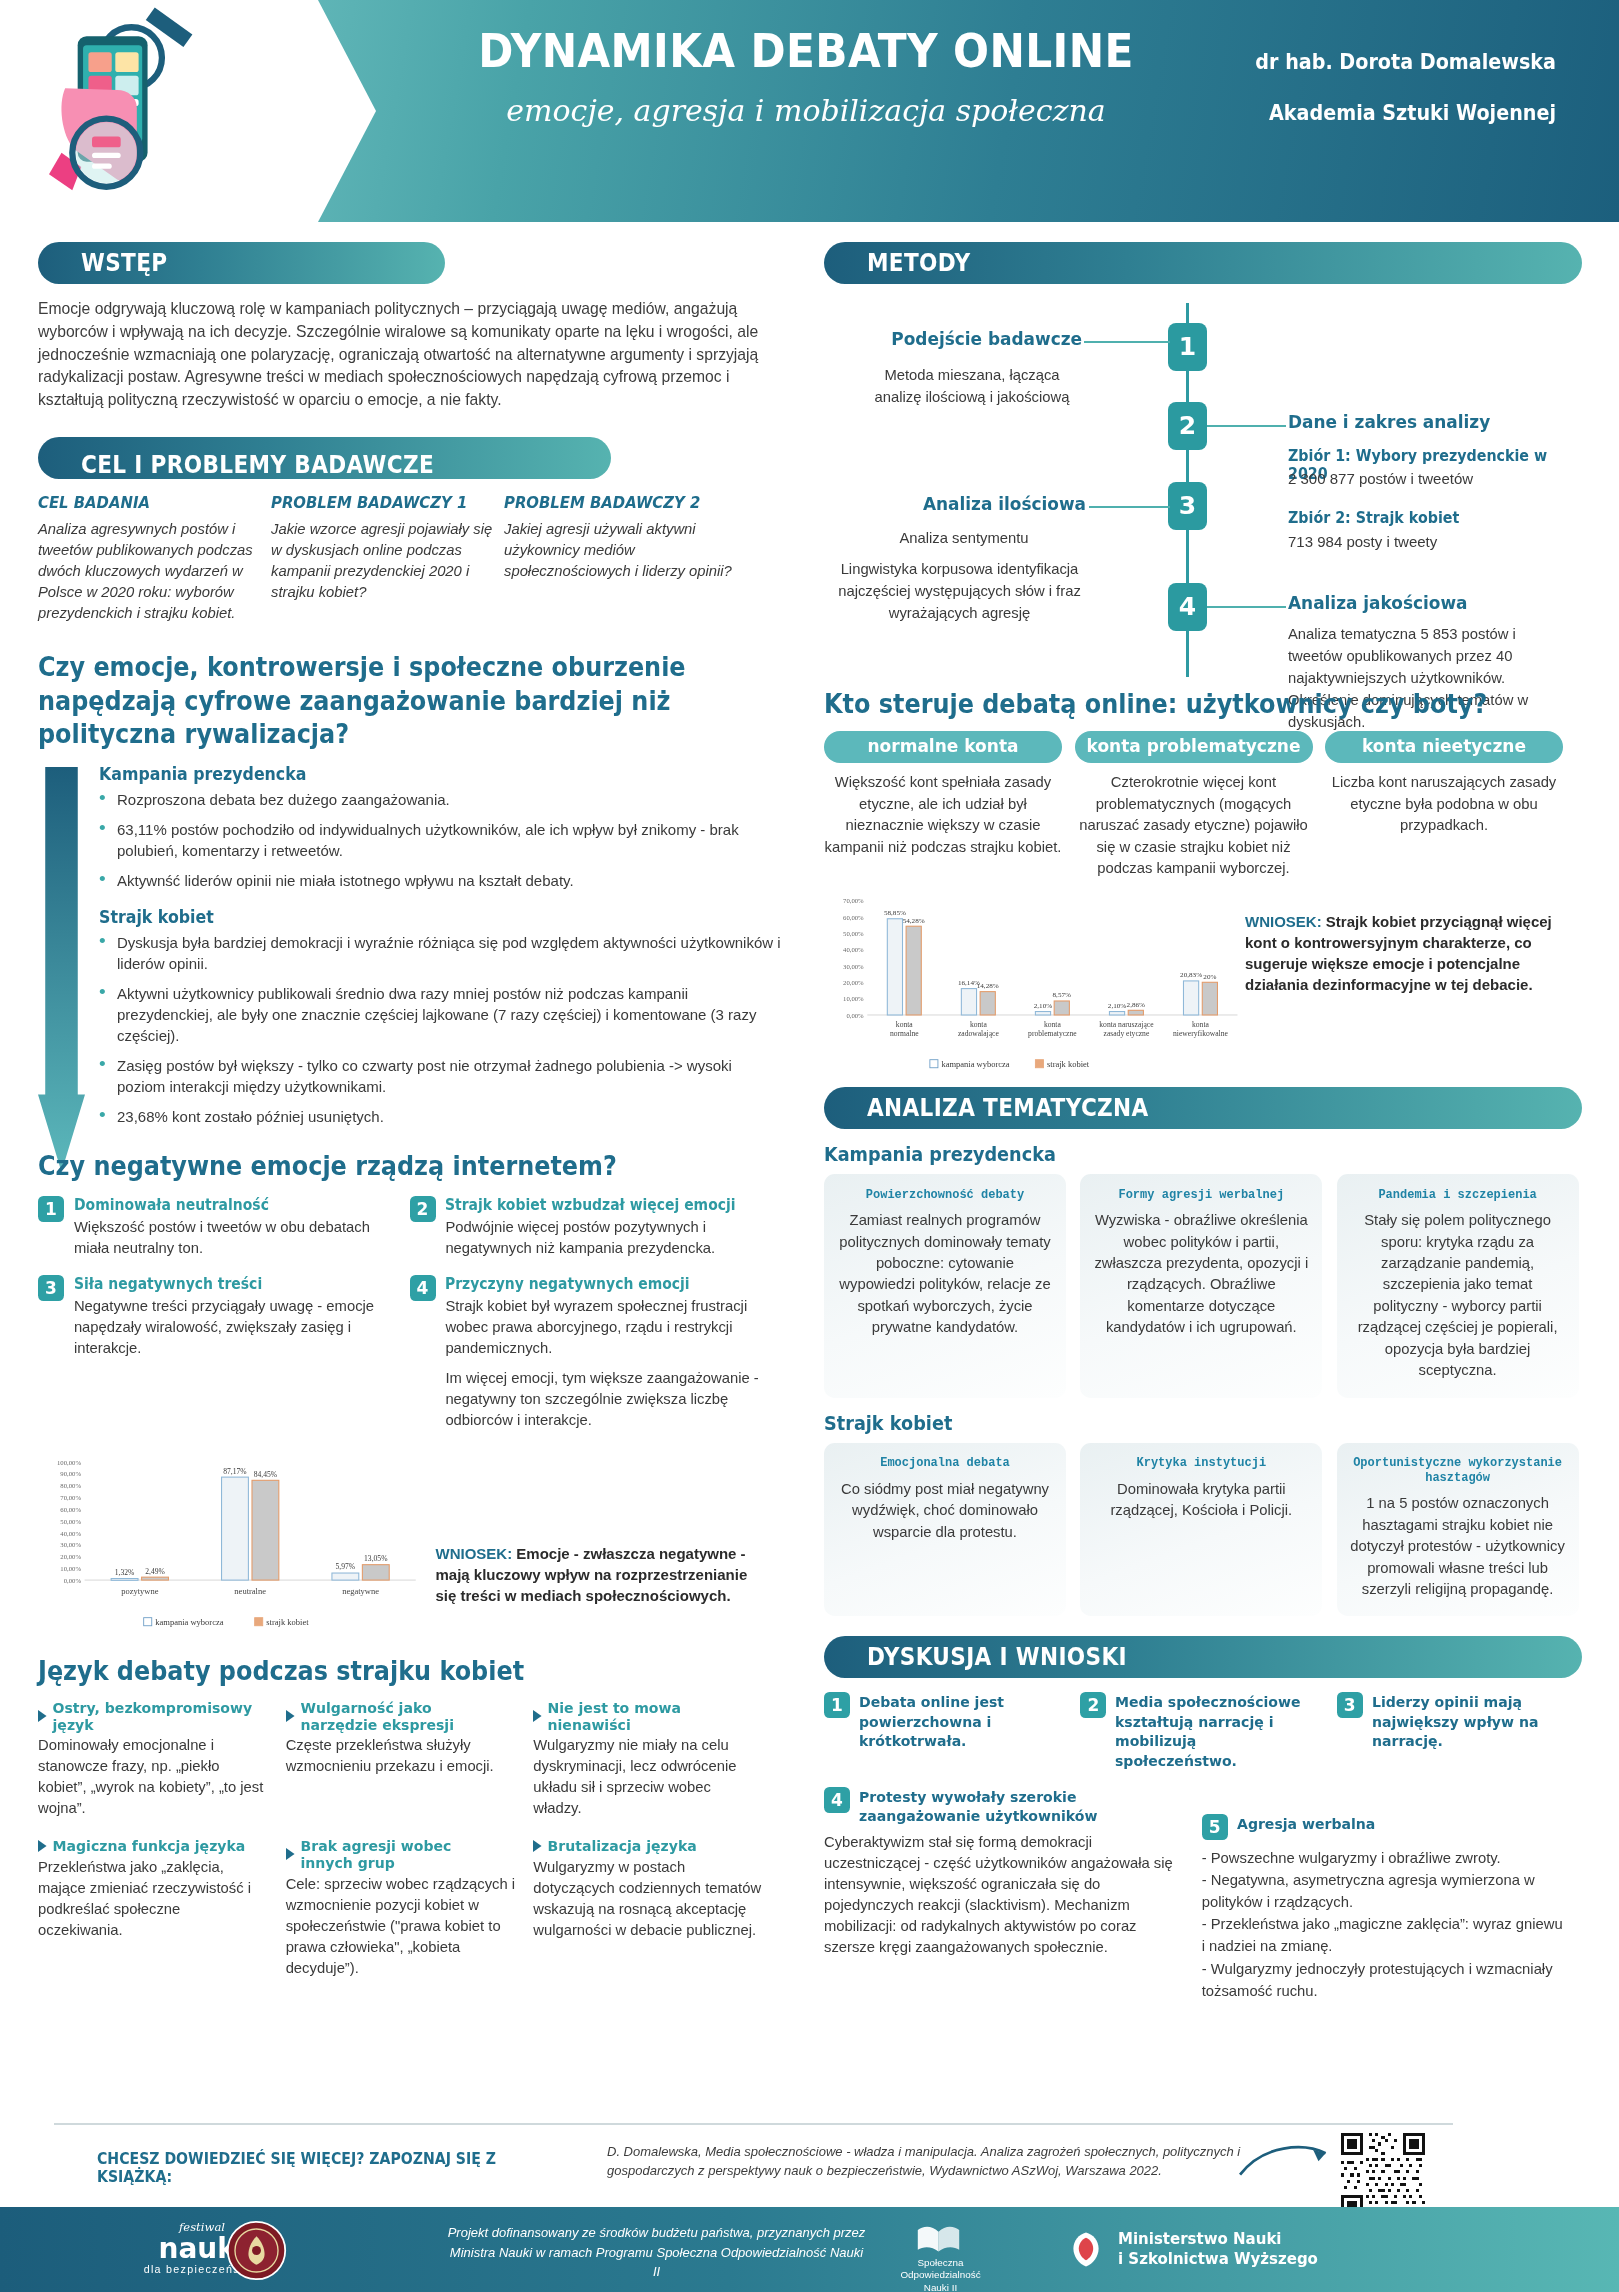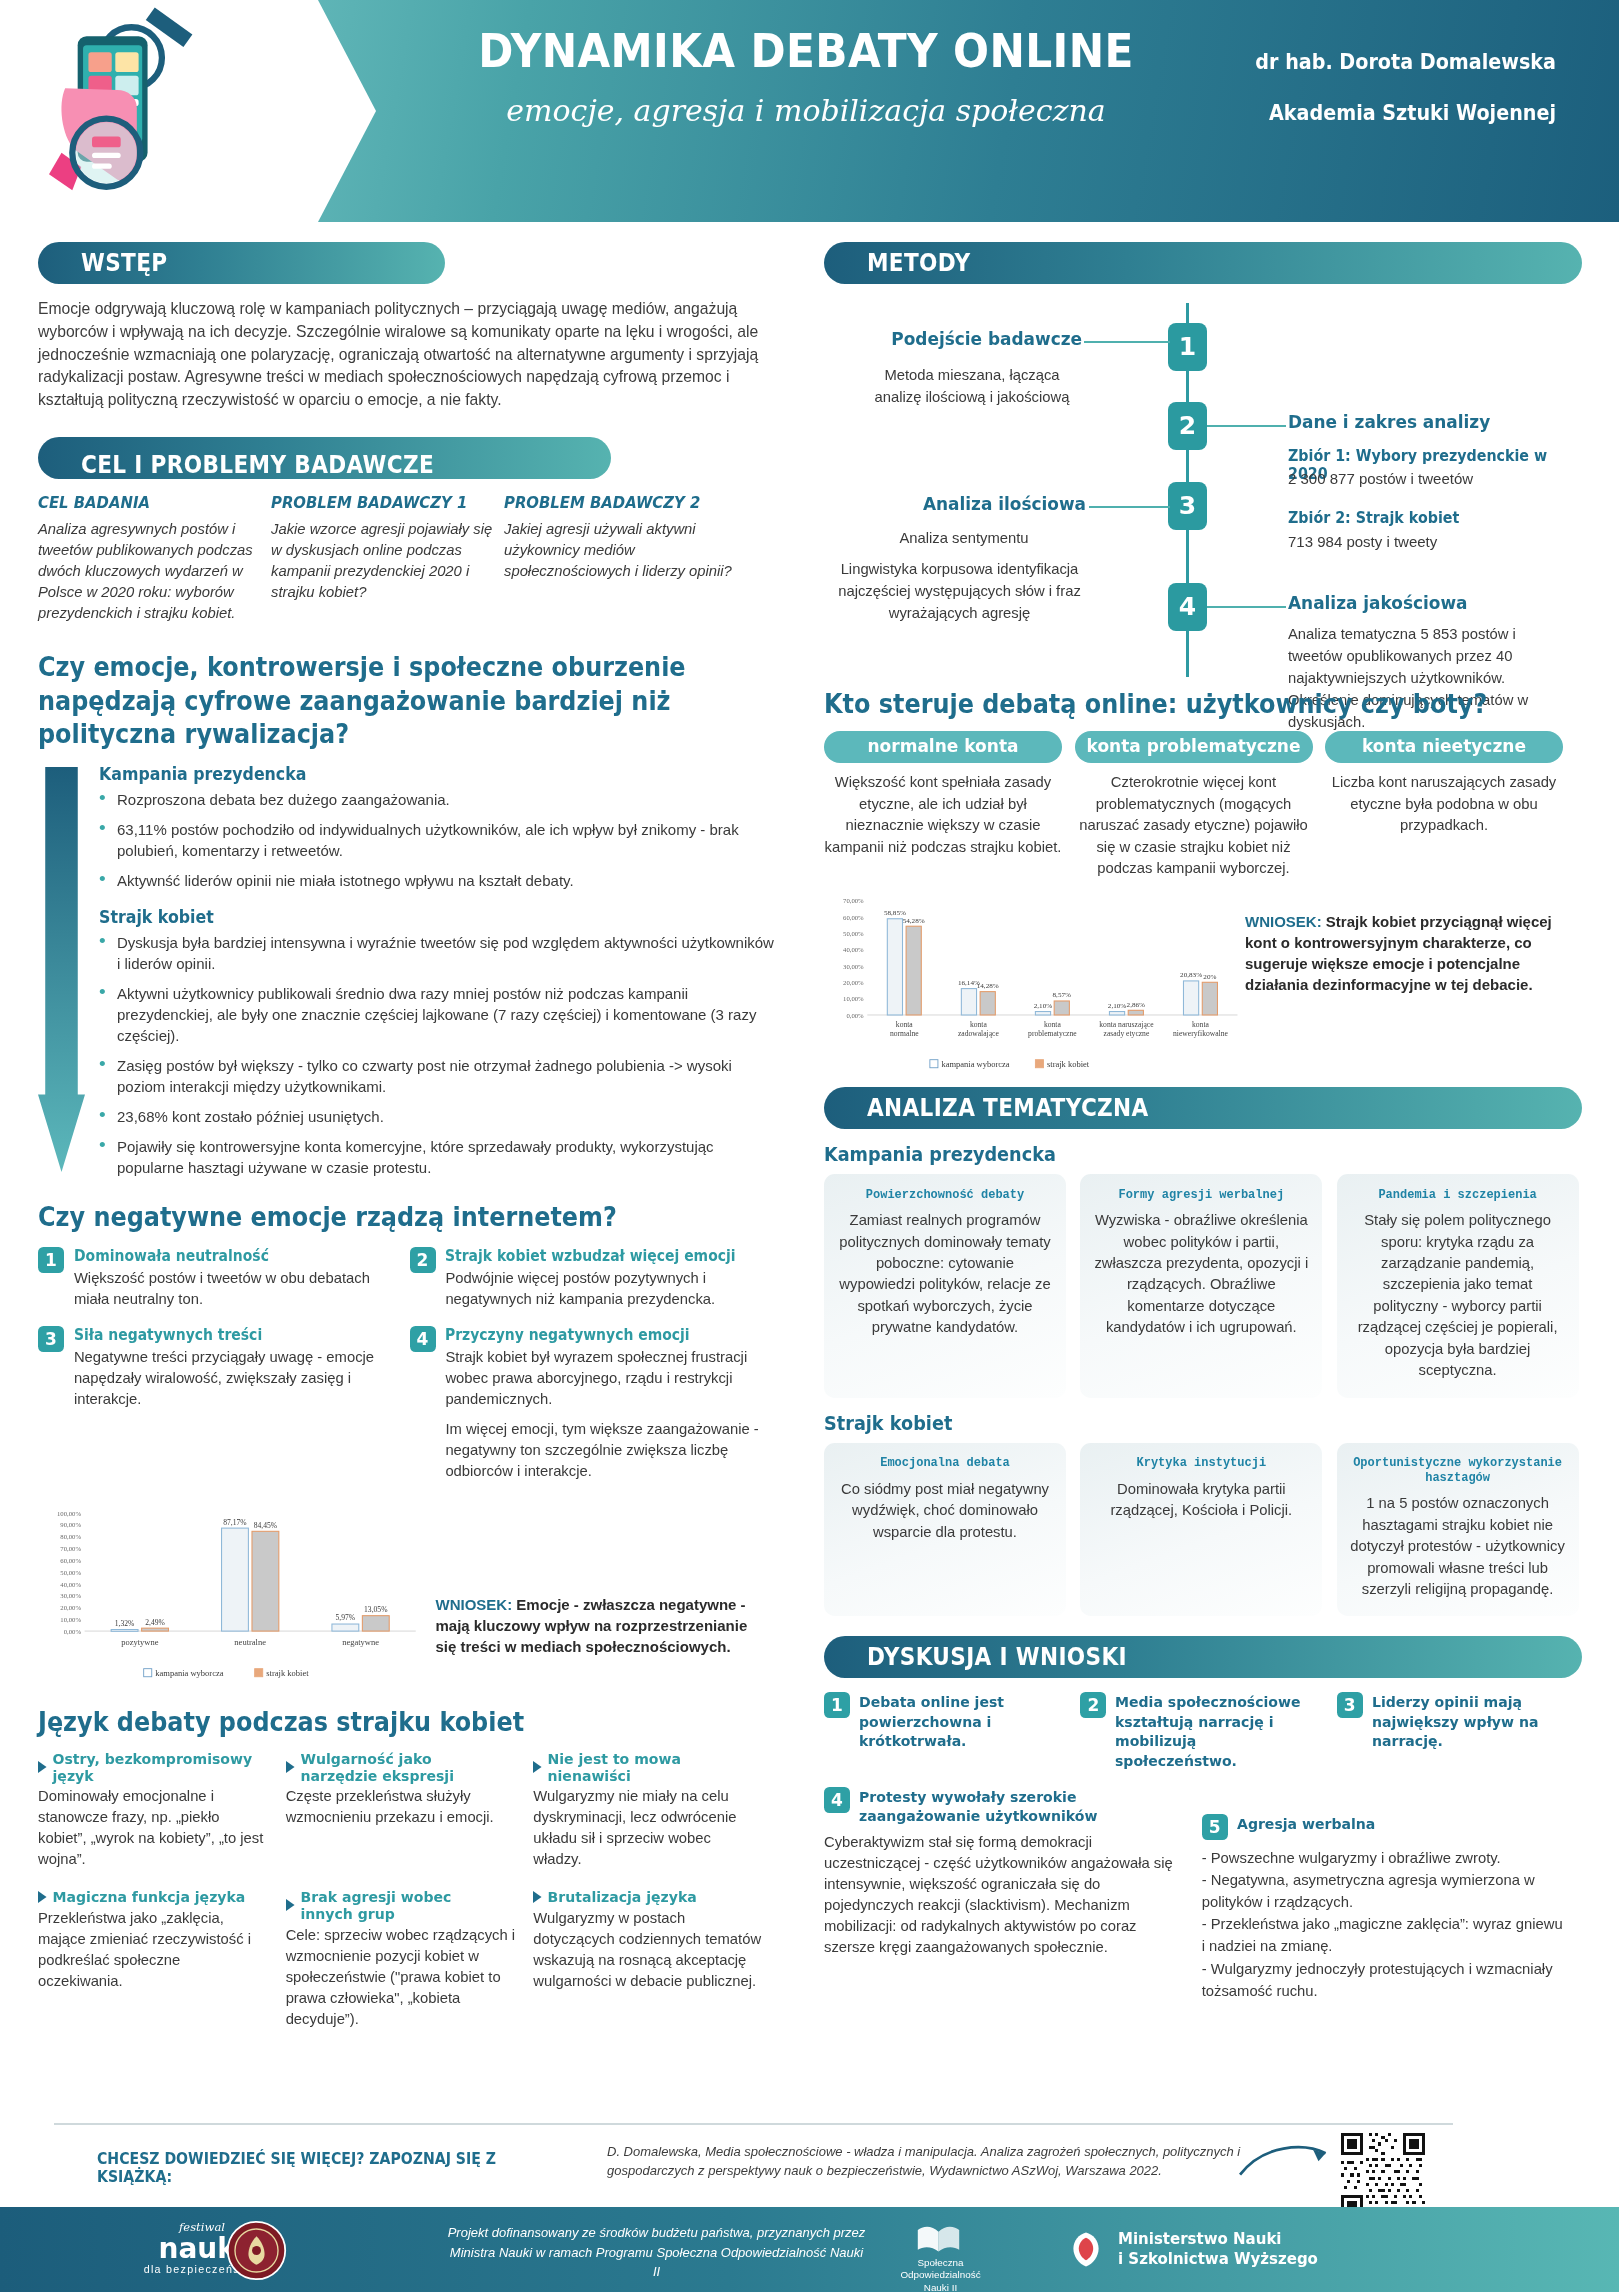--- a/index.html
+++ b/index.html
@@ -301,25 +301,24 @@
           <path d="M8 0 h36 v380 h8 L26 470 L0 380 h8 Z" fill="url(#argrad)"></path>
         </svg>
         <div class="sub-h">Kampania prezydencka</div>
         <ul class="blist">
           <li>Rozproszona debata bez dużego zaangażowania.</li>
           <li>63,11% postów pochodziło od indywidualnych użytkowników, ale ich wpływ był znikomy - brak polubień, komentarzy i retweetów.</li>
           <li>Aktywnść liderów opinii nie miała istotnego wpływu na kształt debaty.</li>
         </ul>
         <div class="sub-h" style="margin-top:16px">Strajk kobiet</div>
         <ul class="blist">
-          <li>Dyskusja była bardziej intensywna i wyraźnie tweetów się pod względem aktywności użytkowników i liderów opinii.</li>
+          <li>Dyskusja była bardziej demokracji i wyraźnie różniąca się pod względem aktywności użytkowników i liderów opinii.</li>
           <li>Aktywni użytkownicy publikowali średnio dwa razy mniej postów niż podczas kampanii prezydenckiej, ale były one znacznie częściej lajkowane (7 razy częściej) i komentowane (3 razy częściej).</li>
           <li>Zasięg postów był większy - tylko co czwarty post nie otrzymał żadnego polubienia -&gt; wysoki poziom interakcji między użytkownikami.</li>
           <li>23,68% kont zostało później usuniętych.</li>
-          <li>Pojawiły się kontrowersyjne konta komercyjne, które sprzedawały produkty, wykorzystując popularne hasztagi używane w czasie protestu.</li>
         </ul>
       </div>
     </div>
 
     <div style="margin-top:23px">
       <div class="qhead">Czy negatywne emocje rządzą internetem?</div>
       <div class="numgrid">
         <div class="numitem">
           <div class="numbox">1</div>
           <div>

